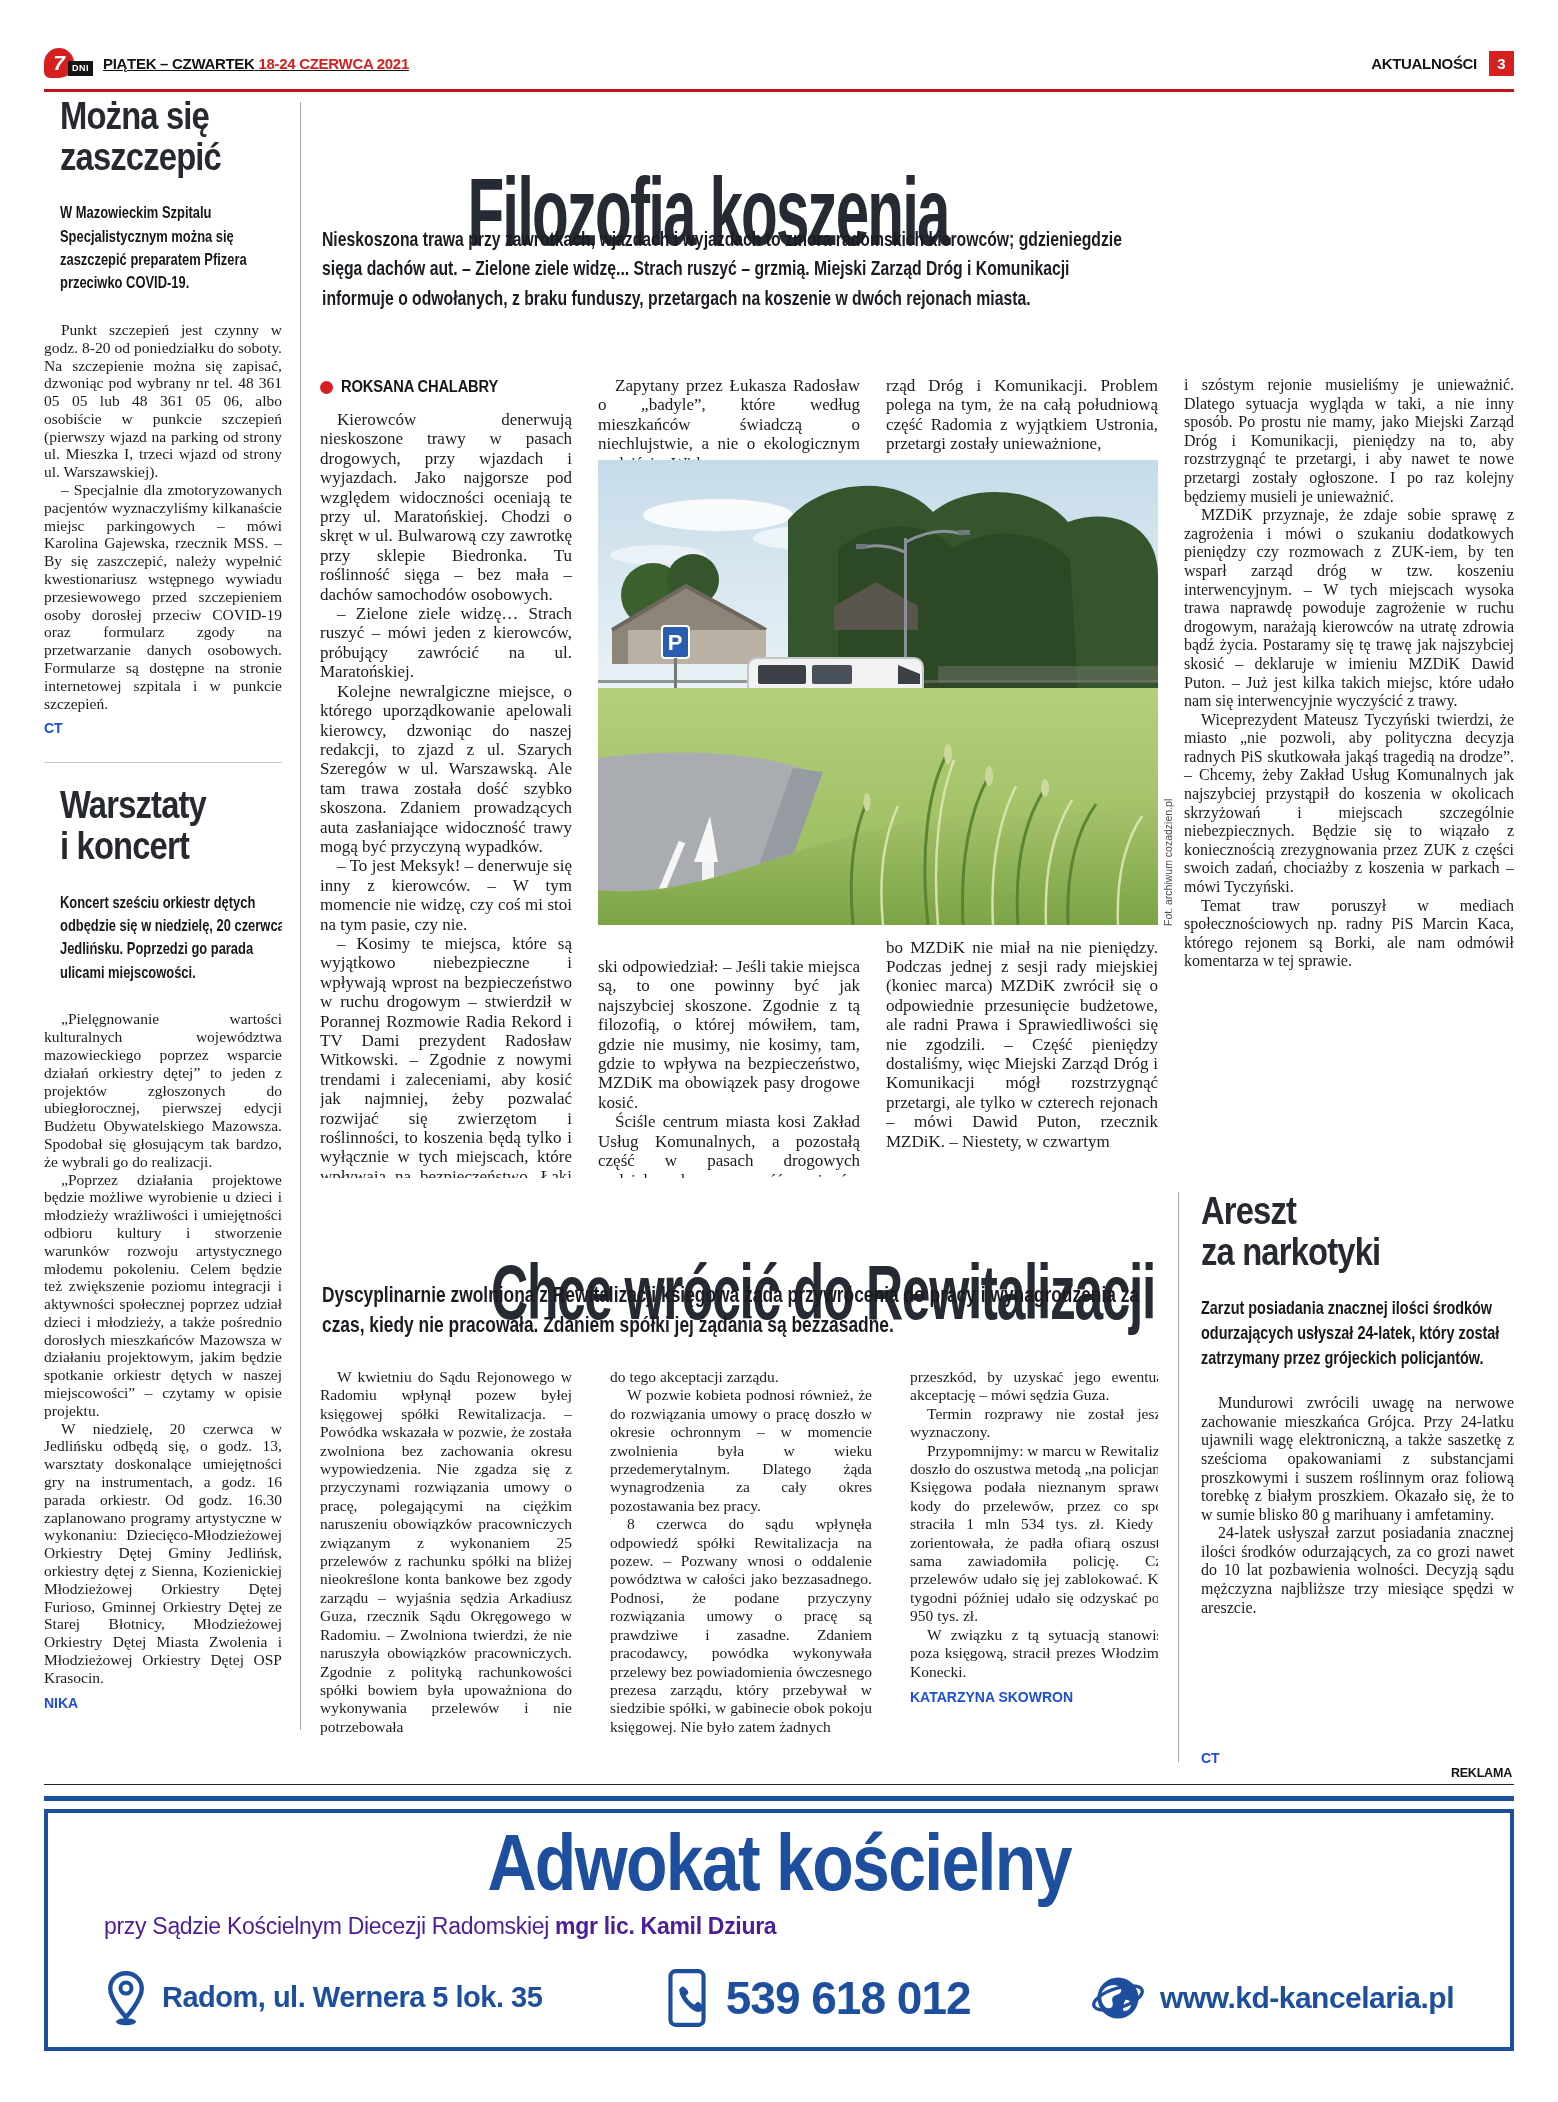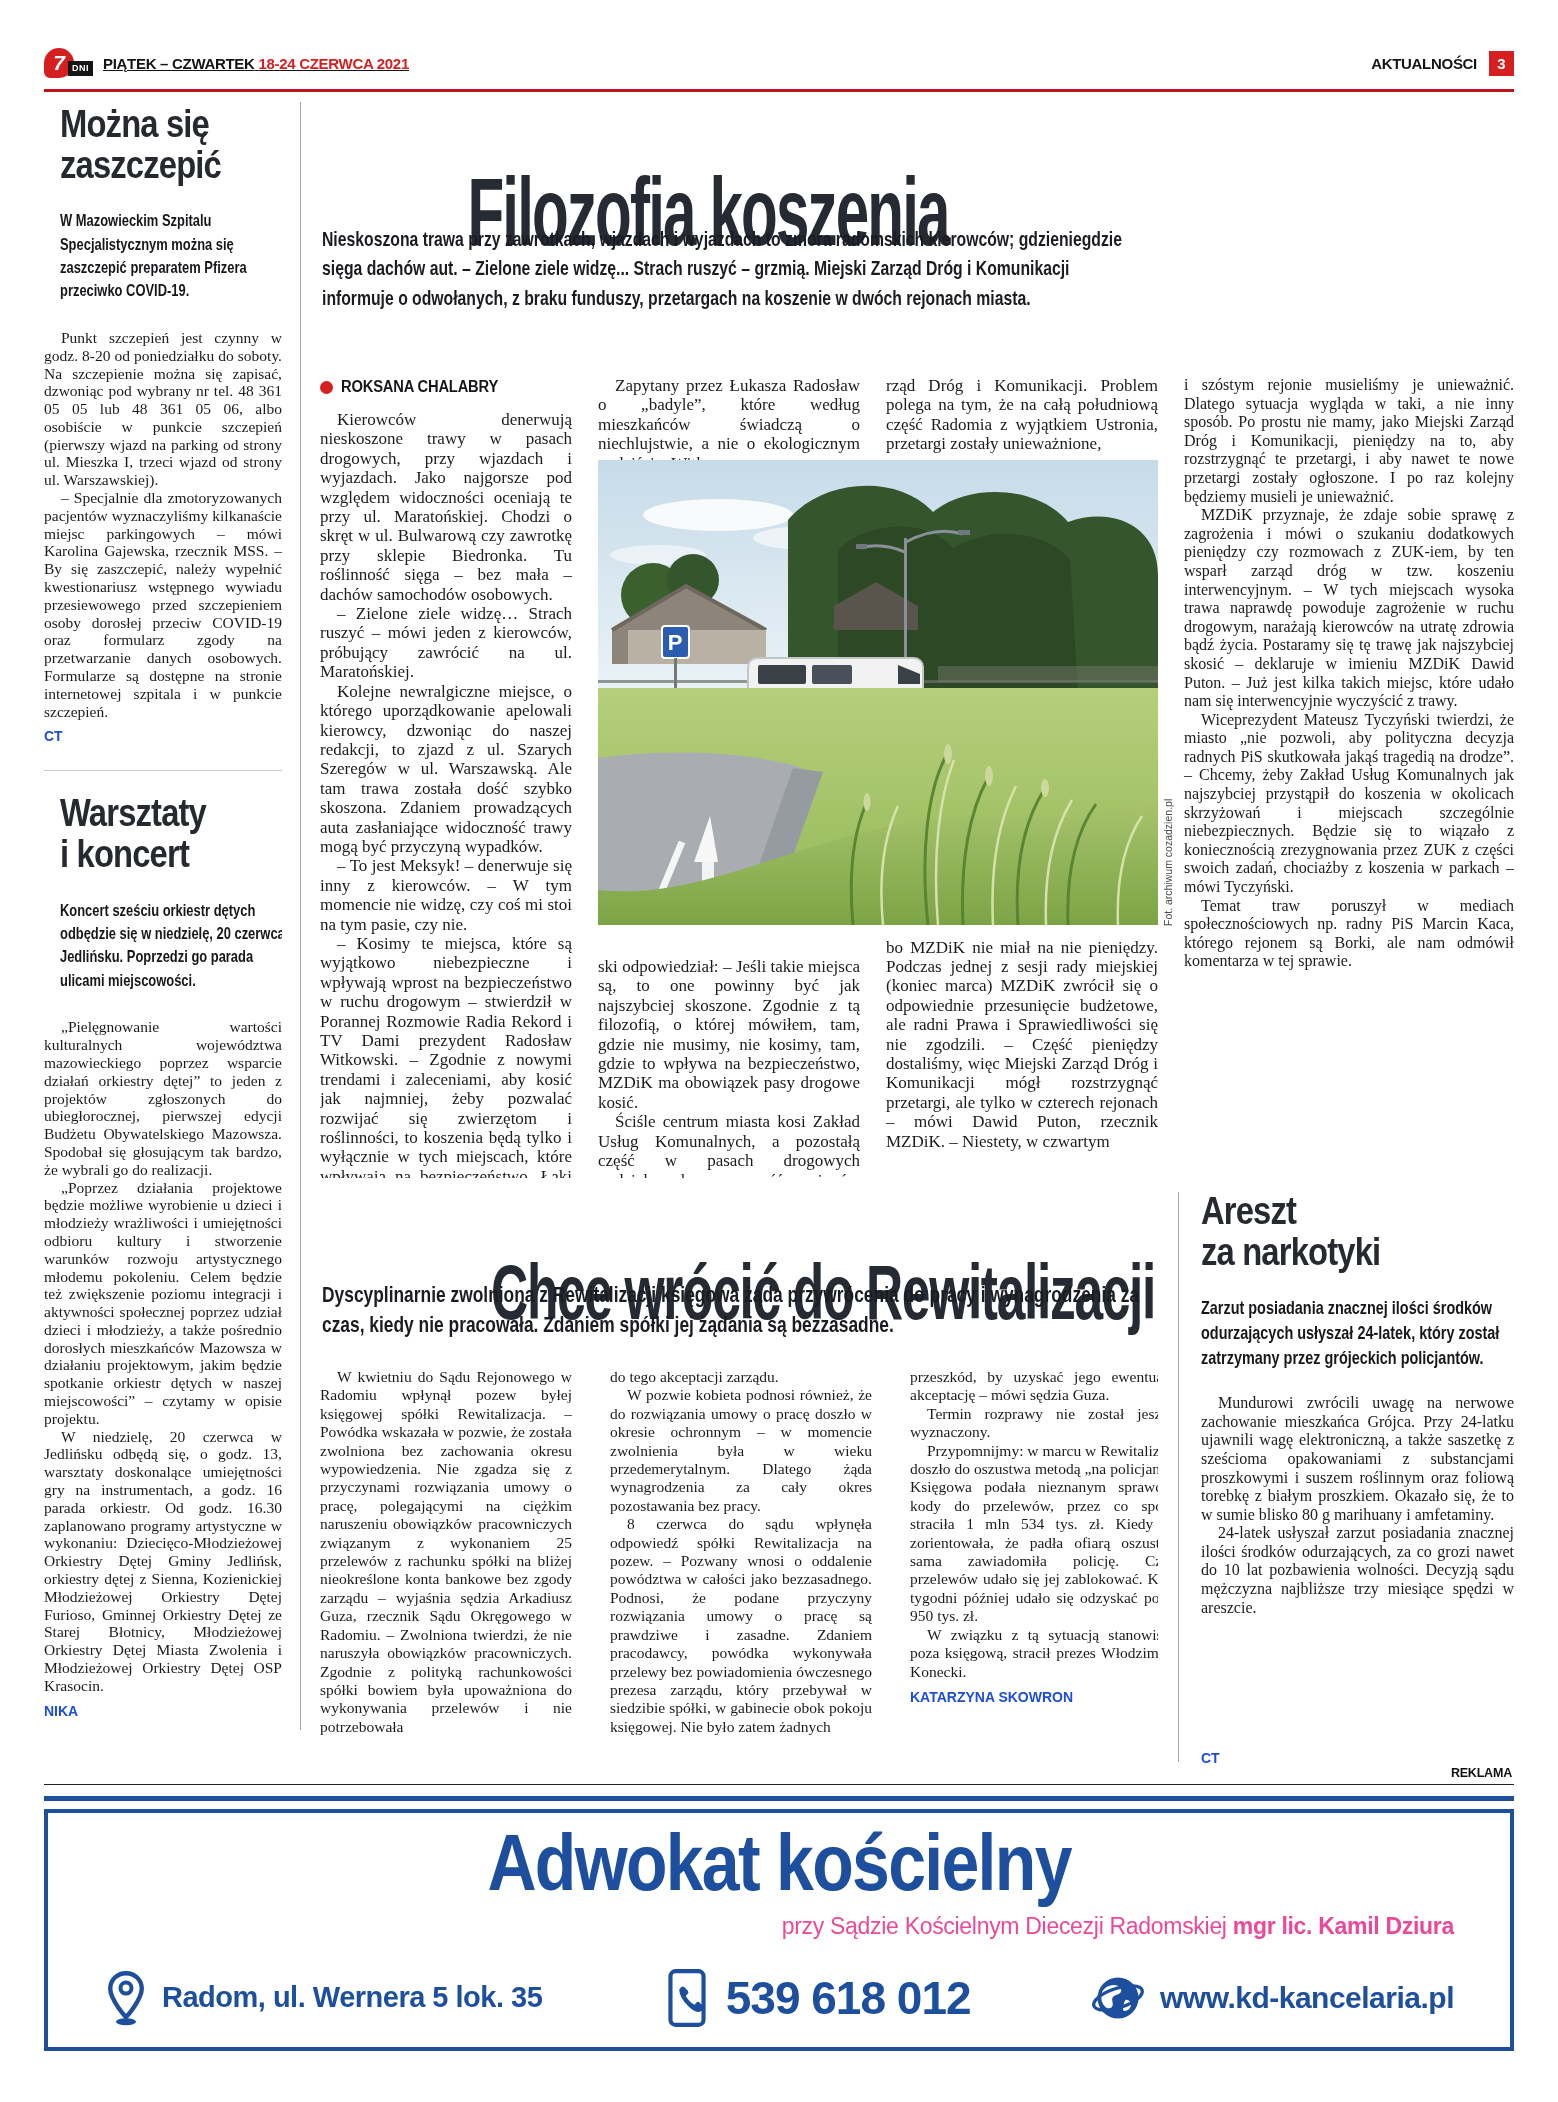--- a/index.html
+++ b/index.html
@@ -14,21 +14,21 @@
            padding:3px 4px;margin:10px 10px 0 -6px;letter-spacing:.5px;}
   .dateline{font:700 15px "Liberation Sans",sans-serif;letter-spacing:-0.3px;color:#141414;text-decoration:underline;}
   .dateline .red{color:#d6201f;}
   .hdr-right{margin-left:auto;display:flex;align-items:center;gap:12px;}
   .section-lbl{font:700 15px "Liberation Sans",sans-serif;letter-spacing:-0.3px;color:#141414;}
   .pagebox{width:25px;height:25px;background:#d6201f;color:#fff;text-align:center;
            font:700 15px/25px "Liberation Sans",sans-serif;}
   .redrule{height:3px;background:#bf1319;margin-top:9px;}
   
   .content{display:flex;height:1672px;overflow:hidden;}
-  .rail{width:238px;flex:none;padding-top:8px;overflow:hidden;}
+  .rail{width:238px;flex:none;padding-top:0;overflow:hidden;}
   .vdiv{width:1px;background:#a9a9a9;margin:10px 19px 34px 18px;}
   .main{flex:1;padding-top:2px;overflow:hidden;}
   
   .cond{display:inline-block;white-space:nowrap;}
   .rail-title{font:800 39px/1.04 "Liberation Sans",sans-serif;color:#26292f;letter-spacing:-1px;
               margin:4px 0 24px 16px;transform:scaleX(.84);transform-origin:0 0;white-space:nowrap;}
   .deck-block{transform-origin:0 0;}
   .rail-deck{width:132%;transform:scaleX(.76);font:700 17px/1.38 "Liberation Sans",sans-serif;
              color:#17171b;margin:0 0 26px 16px;}
   .bodytext p{font-size:15.5px;line-height:17.8px;text-align:justify;margin:0;hyphens:auto;}
@@ -82,21 +82,21 @@
   
   .reklama{text-align:right;font:700 12.5px "Liberation Sans",sans-serif;letter-spacing:-0.2px;
            padding:2px 2px 4px 0;color:#111;}
   .blackrule{height:1px;background:#222;}
   .ad-topbar{height:5px;background:#1d4f9e;margin-top:11px;}
   .ad-box{border:4px solid #1d4f9e;margin-top:8px;height:242px;box-sizing:border-box;
           padding:10px 56px 18px 56px;display:flex;flex-direction:column;}
   .ad-title-wrap{text-align:center;height:86px;}
   .ad-title{font:800 80px/1 "Liberation Sans",sans-serif;color:#1d4f9e;letter-spacing:-2px;
             transform:scaleX(.85);transform-origin:center top;}
-  .ad-sub{text-align:right;font:400 23px/1.2 "Liberation Sans",sans-serif;color:#ec4899;
+  .ad-sub{text-align:left;font:400 23px/1.2 "Liberation Sans",sans-serif;color:#4c1d95;
           letter-spacing:-0.3px;margin-top:4px;}
   .ad-sub b{font-weight:800;}
   .ad-row{display:flex;align-items:center;justify-content:space-between;margin-top:26px;}
   .ad-item{display:flex;align-items:center;gap:14px;color:#1d4f9e;}
   .ad-item svg{display:block;}
   .ad-addr{font:800 29px "Liberation Sans",sans-serif;letter-spacing:-0.5px;}
   .ad-phone{font:800 46px "Liberation Sans",sans-serif;letter-spacing:-1px;}
   .ad-site{font:800 30px "Liberation Sans",sans-serif;letter-spacing:-0.5px;}
 </style>
 </head>

